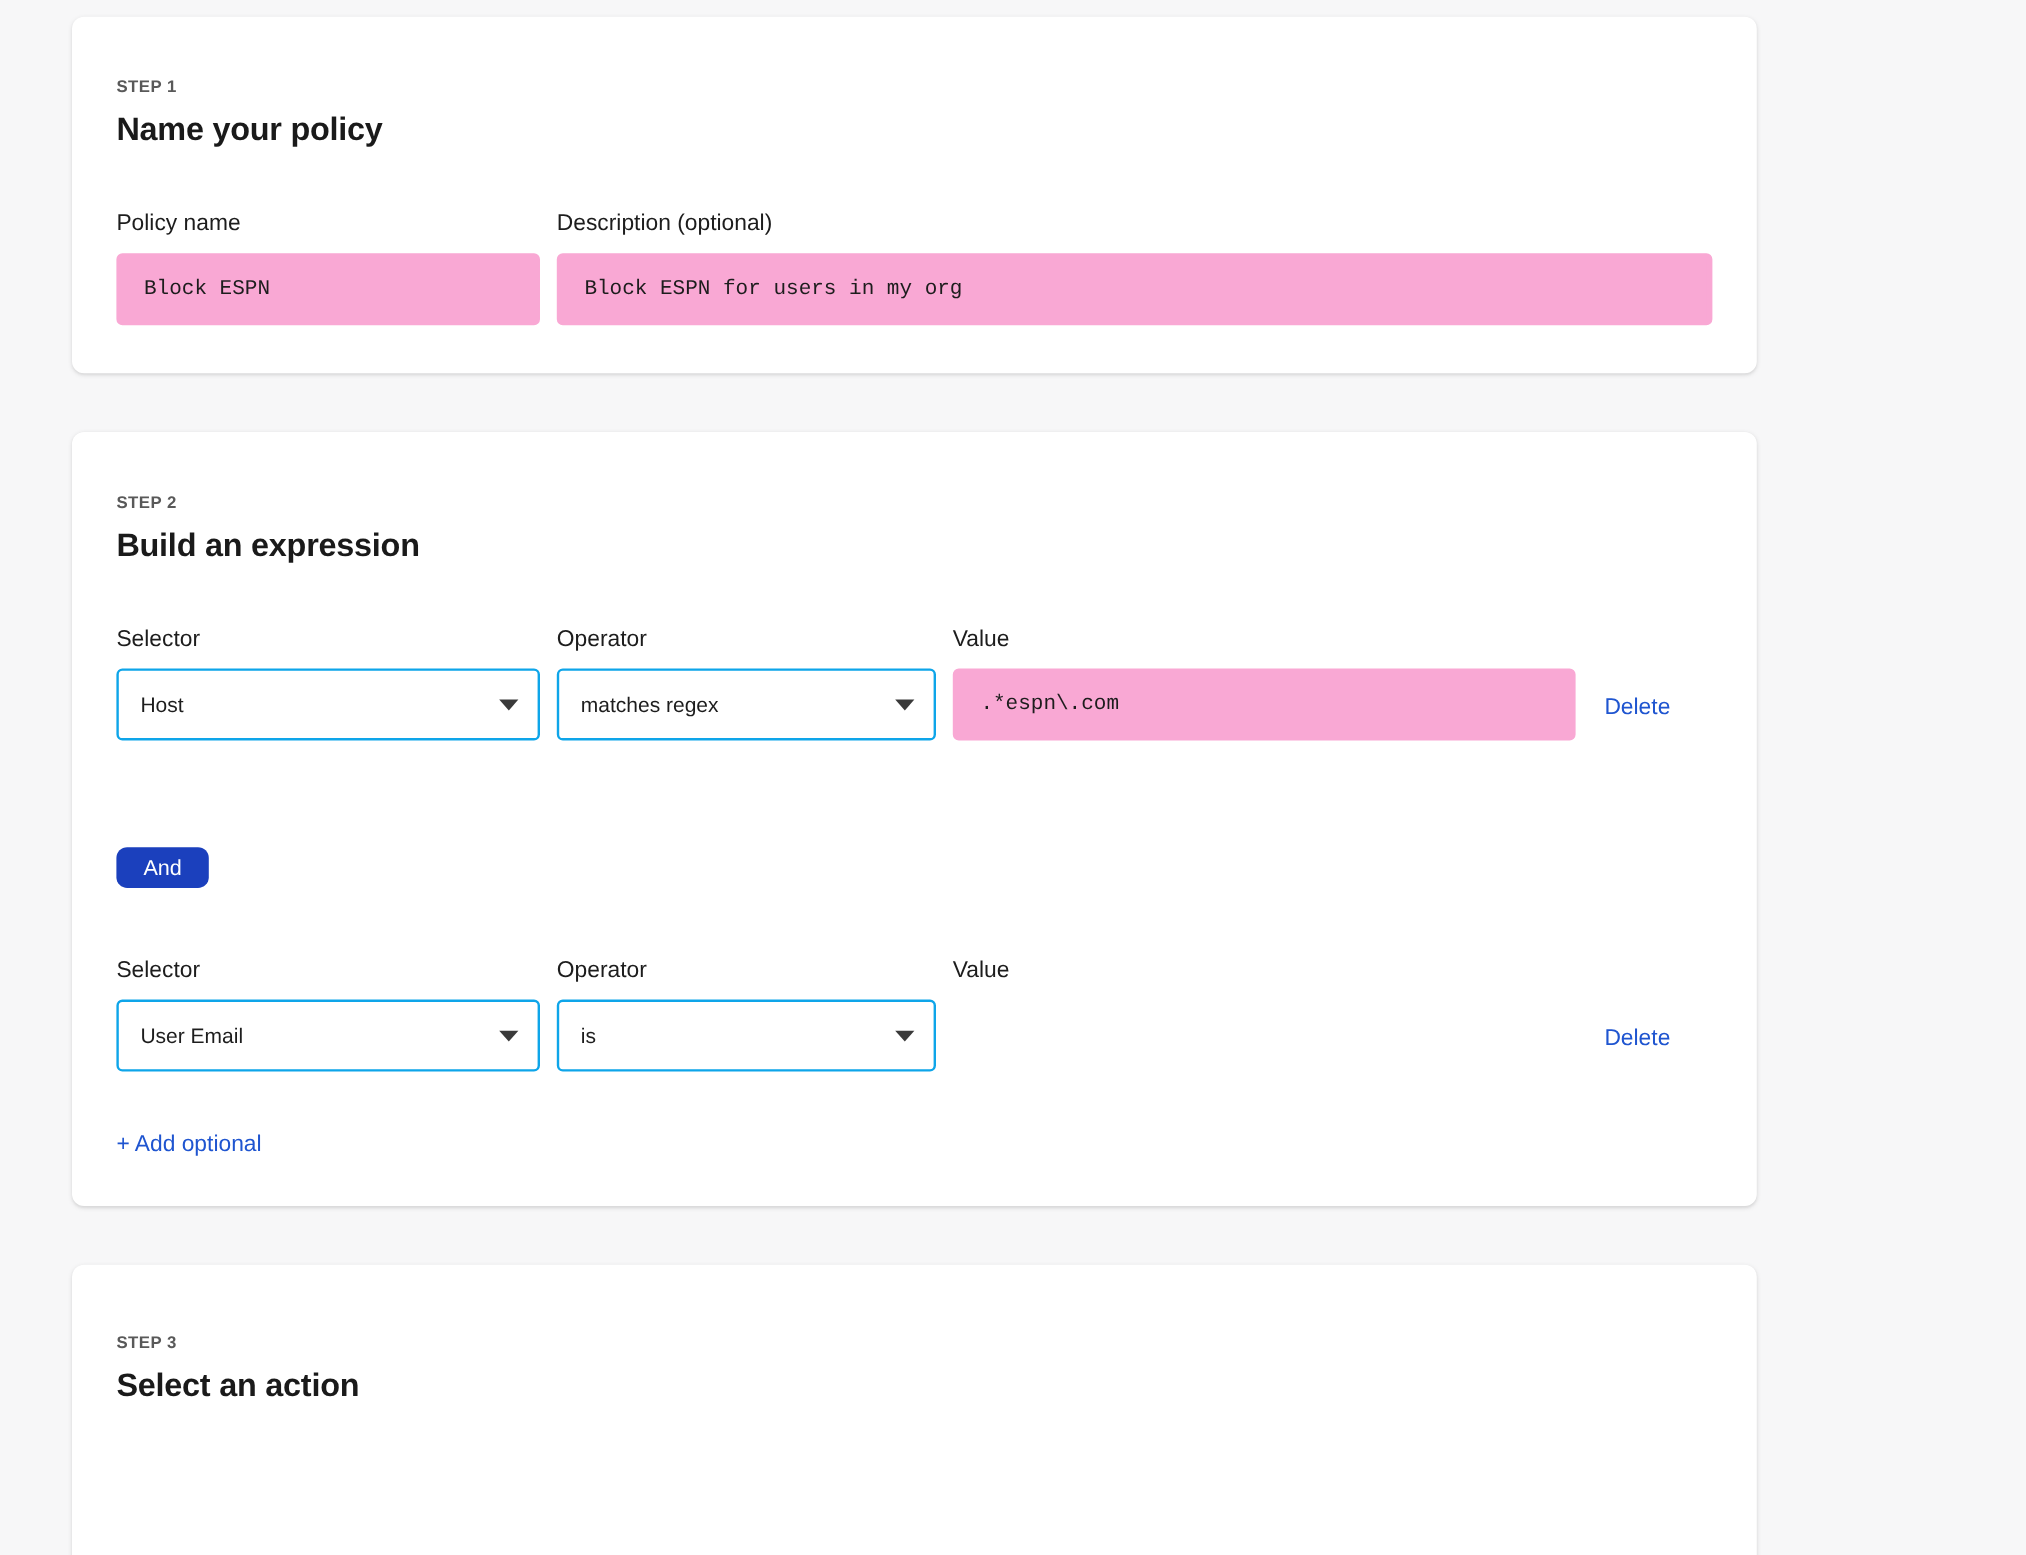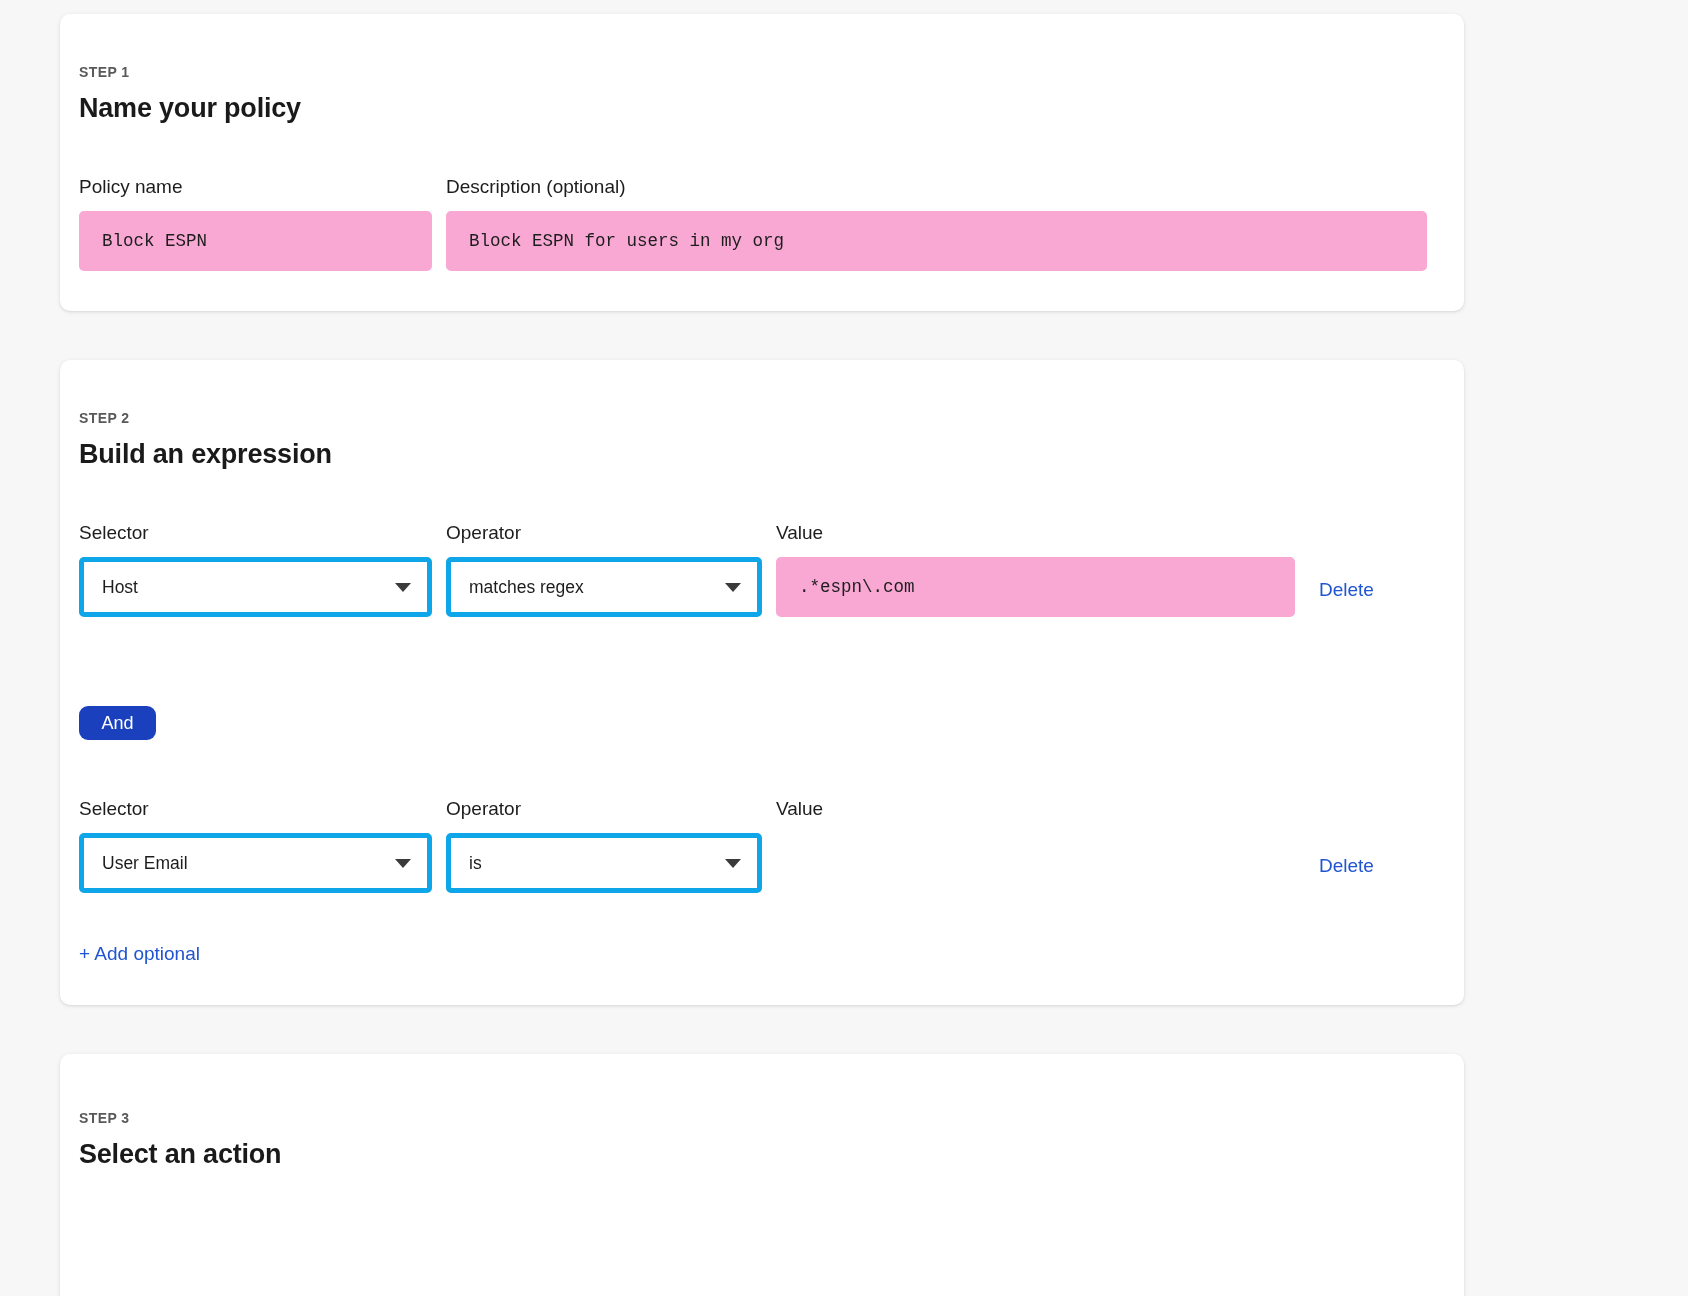--- a/index.html
+++ b/index.html
@@ -13,21 +13,21 @@
     color: #1d1d1d;
   }
   .page { padding-top: 14px; }
 
   .card {
     width: 1404px;
     margin: 0 0 49px 60px;
     background: #ffffff;
     border-radius: 10px;
     box-shadow: 0 1px 4px rgba(0,0,0,0.10), 0 1px 2px rgba(0,0,0,0.05);
-    padding: 50px 37px 40px 19px;
+    padding: 50px 37px 40px 37px;
   }
   .card-step3 {
     height: 380px;
     margin-bottom: 0;
     padding-top: 56px;
   }
 
   .step-label {
     font-size: 14px;
     font-weight: 700;
@@ -66,21 +66,21 @@
     padding: 0 18px;
     outline: none;
   }
 
   .select {
     display: flex;
     align-items: center;
     justify-content: space-between;
     width: 100%;
     height: 60px;
-    border: 5px solid #0ea5e9;
+    border: 2px solid #0ea5e9;
     border-radius: 5px;
     background: #ffffff;
     padding: 0 16px 0 18px;
     cursor: pointer;
   }
   .select-value { font-size: 17.5px; color: #1d1d1d; }
   .chevron {
     width: 0;
     height: 0;
     border-left: 8px solid transparent;

